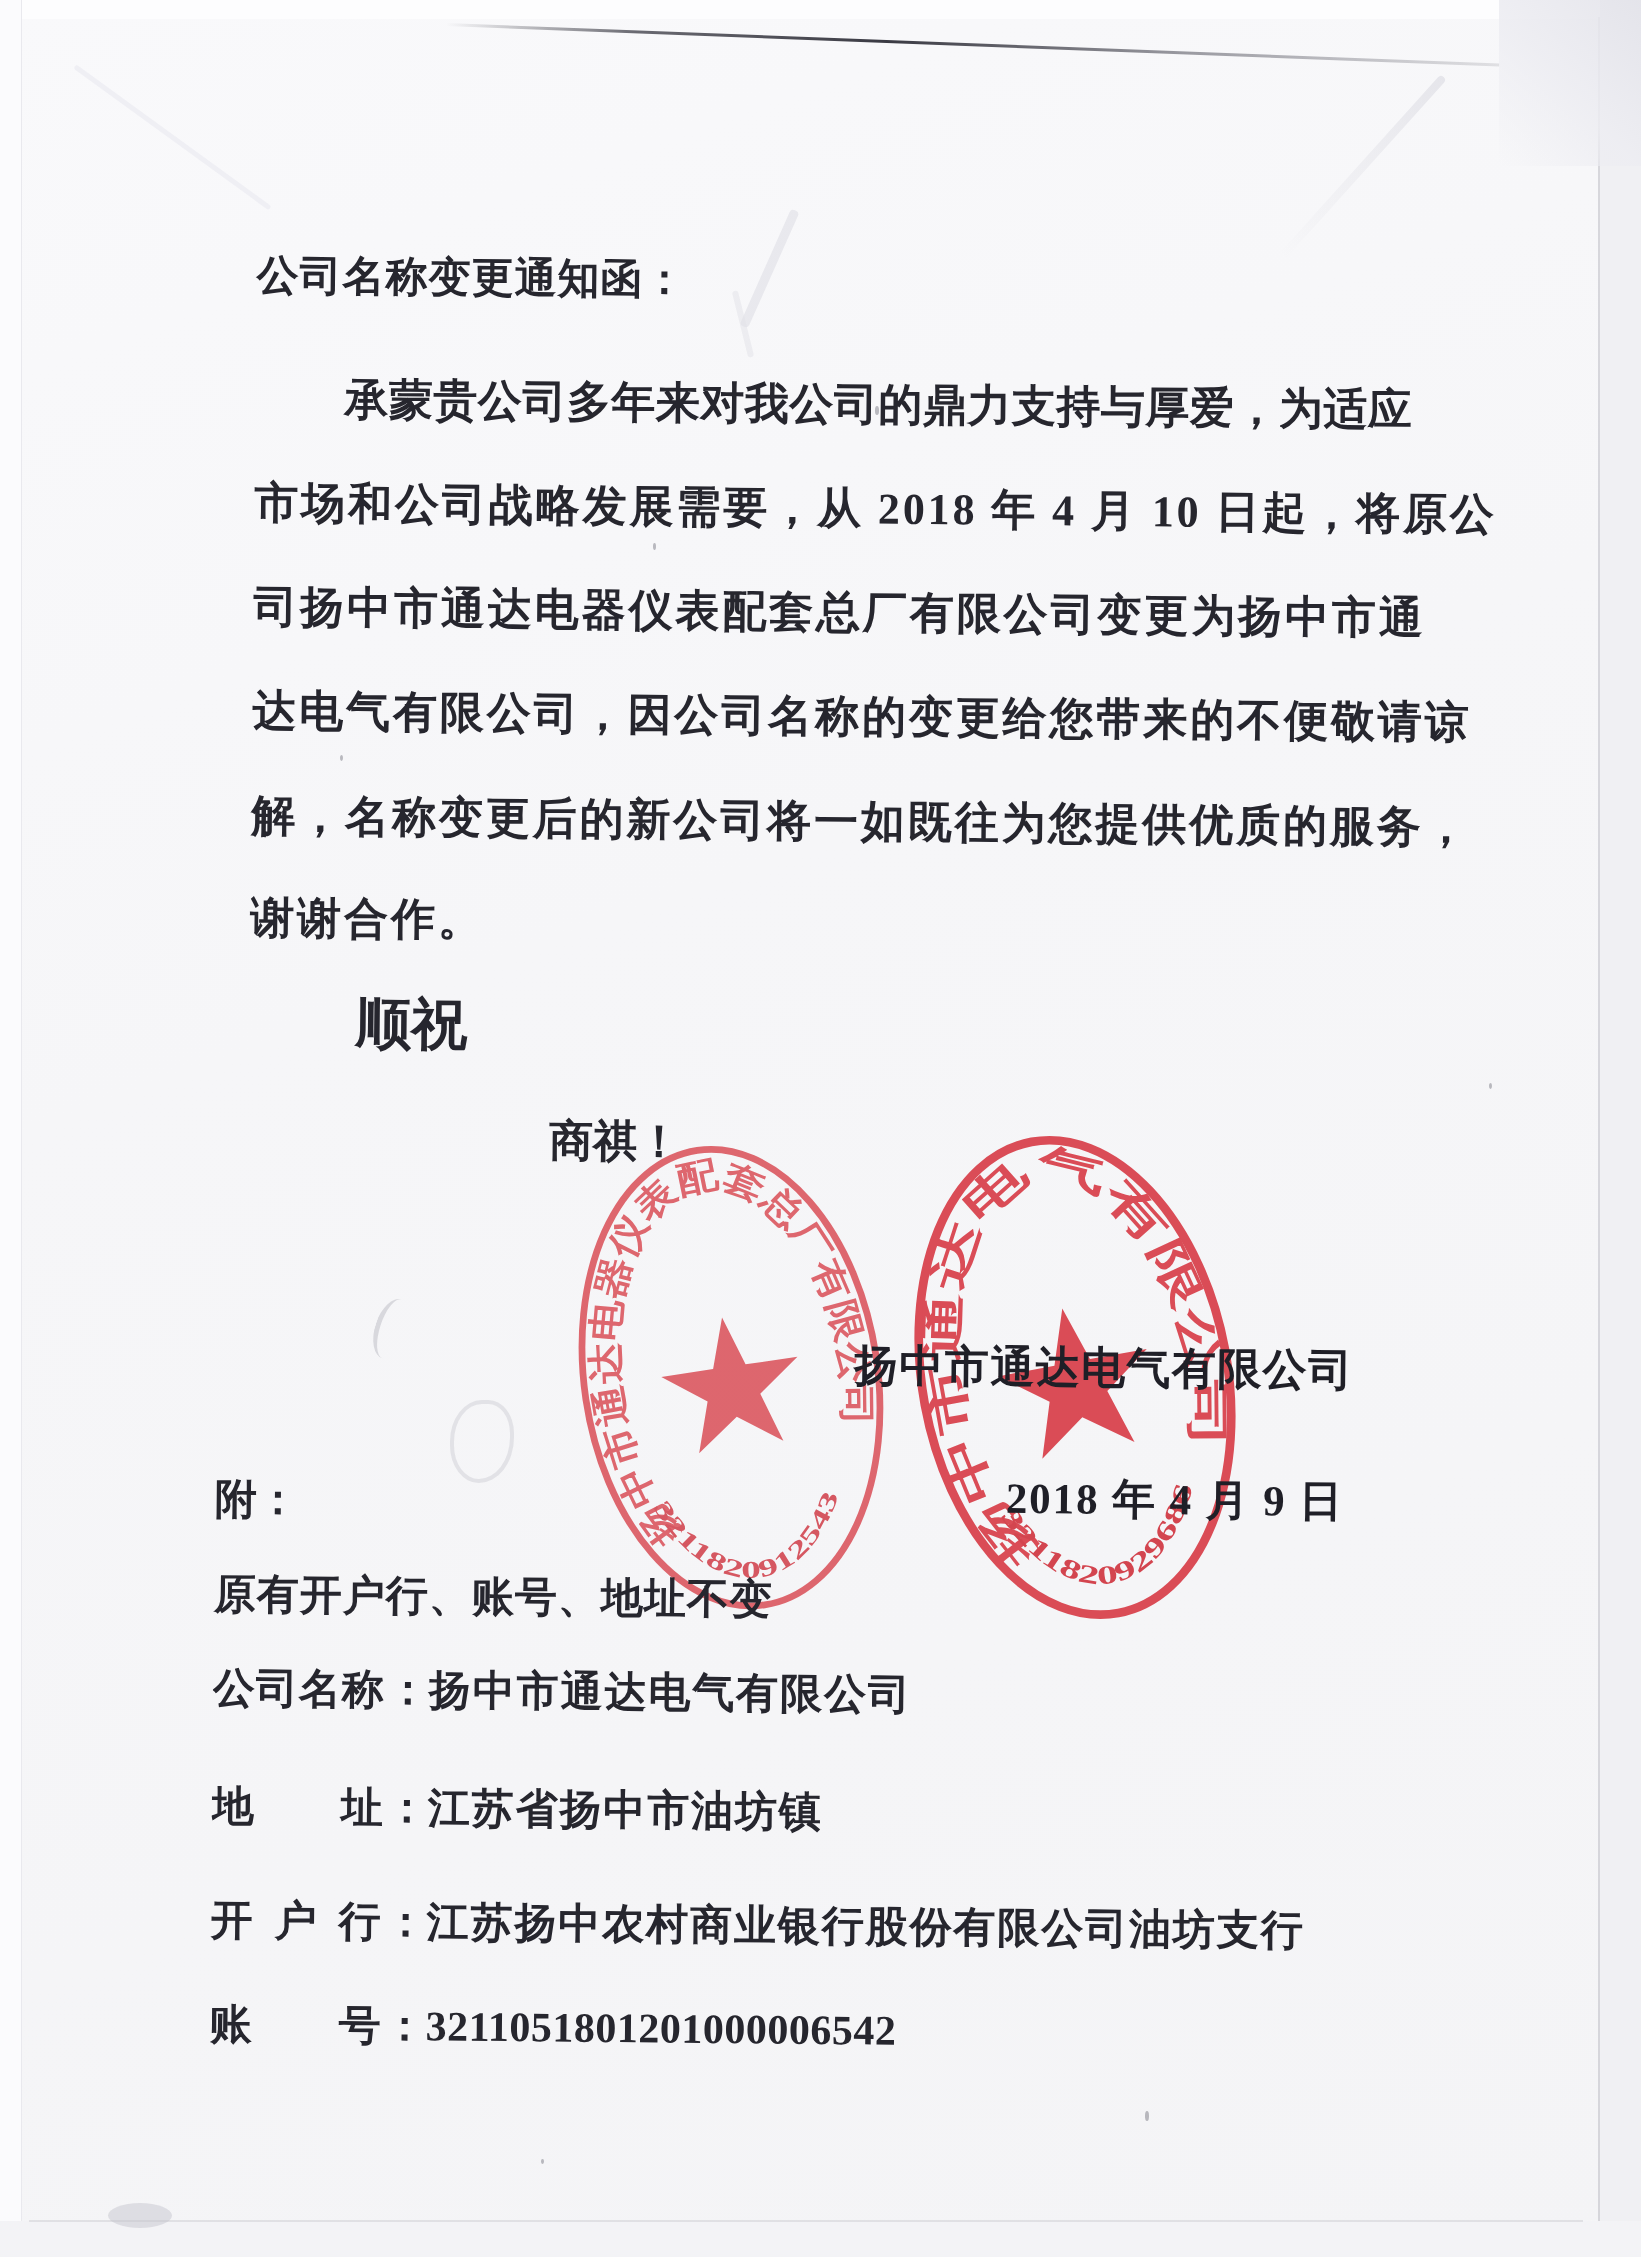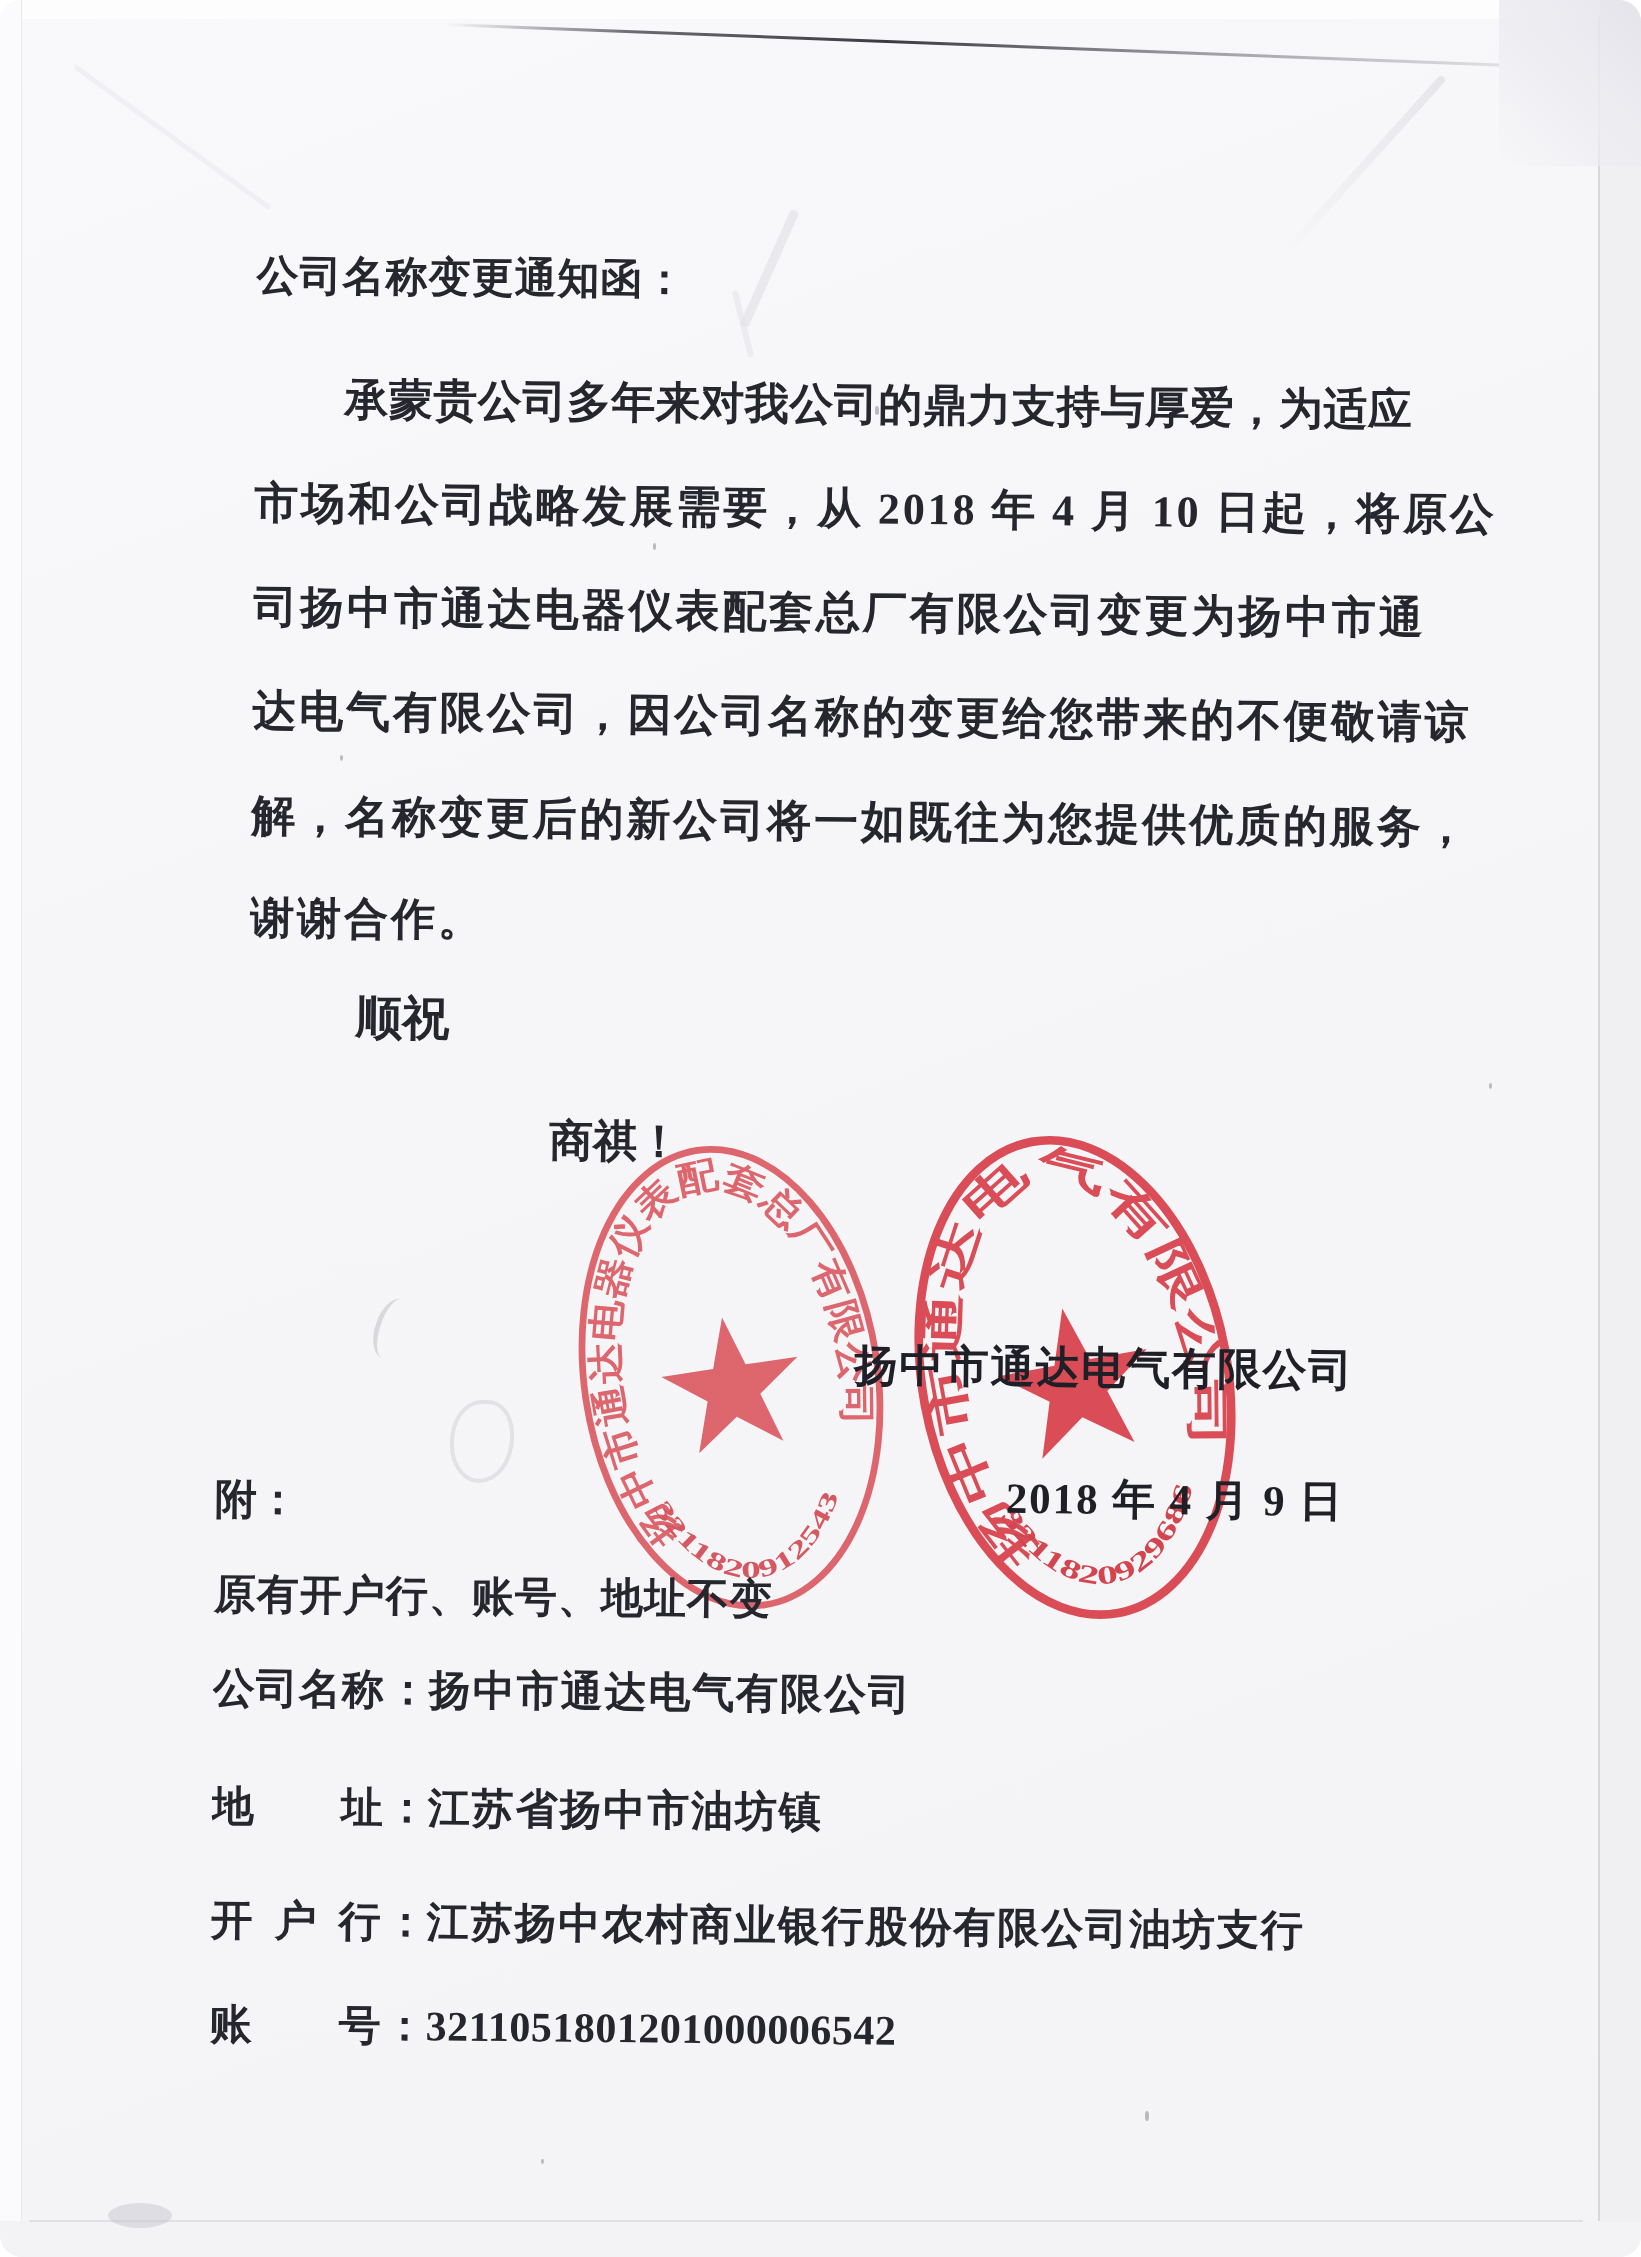--- a/index.html
+++ b/index.html
@@ -6,21 +6,20 @@
   body{
     width:1641px;height:2257px;
     background:#ffffff;
     font-family:"Liberation Serif","DejaVu Serif",serif;
     overflow:hidden;
   }
   .page{
     position:relative;width:1641px;height:2257px;
     background:linear-gradient(160deg,#f9f9fb 0%,#f6f6f8 40%,#f4f4f6 100%);
     overflow:hidden;
-    border-radius:22px;
   }
   
   .edge-left{position:absolute;left:0;top:0;width:21px;height:2257px;background:#fbfbfd;border-right:1px solid #e9e9ee;}
   .edge-right-fill{position:absolute;left:1600px;top:0;width:42px;height:2257px;background:#f0f0f3;}
   .edge-right-line{position:absolute;left:1598px;top:17.4px;width:1.9px;height:2211px;background:#c9c9d0;opacity:.7;}
   .edge-top{position:absolute;left:0;top:0;width:1641px;height:19.3px;background:#fdfdfe;}
   .edge-bottom{position:absolute;left:0;top:2221px;width:1641px;height:37px;background:#f3f3f6;}
   .edge-bottom-line{position:absolute;left:29px;top:2220px;width:1554px;height:1.9px;background:#cfcfd6;opacity:.55;}
 
   
@@ -39,21 +38,21 @@
   .smudge-2{position:absolute;left:450px;top:1400px;width:56px;height:75px;border:4.8px solid #c6c6cd;border-radius:50% 40% 55% 45%;opacity:.4;}
   .smudge-3{position:absolute;left:108px;top:2203px;width:64px;height:25px;background:#c2c2c9;border-radius:50%;opacity:.45;}
   .speck{position:absolute;background:#8f8f97;border-radius:50%;opacity:.6;}
 
   .content{position:absolute;left:0;top:0;width:1641px;height:2257px;transform:rotate(.55deg);transform-origin:821px 1062px;color:#26262e;}
 
   .title{position:absolute;left:249px;top:253px;font-size:42px;font-weight:bold;letter-spacing:1px;}
   .bline{position:absolute;left:249px;width:1168px;font-size:44px;font-weight:bold;letter-spacing:2.9px;white-space:nowrap;}
   .bline.first{letter-spacing:0.5px;text-indent:89px;}
   .l1{top:375px}.l2{top:479px}.l3{top:583px}.l4{top:687px}.l5{top:792px}.l6{top:894px}
-  .wish1{position:absolute;left:355px;top:991px;font-size:47px;font-weight:bold;}
+  .wish1{position:absolute;left:355px;top:991px;font-size:56px;font-weight:bold;}
   .wish2{position:absolute;left:550px;top:1114px;font-size:44px;font-weight:bold;}
 
   .stamp{position:absolute;}
   .stamp-old{left:568px;top:1135px;}
   .stamp-new{left:906px;top:1120px;}
 
   .sig-company{position:absolute;left:857px;top:1336px;font-size:44px;font-weight:bold;letter-spacing:1.4px;color:#1f1f27;z-index:5;}
   .sig-date{position:absolute;left:1010px;top:1468px;font-size:43px;font-weight:bold;letter-spacing:1.9px;color:#1f1f27;z-index:5;}
 
   .att-heading{position:absolute;left:219px;top:1477px;font-size:42px;font-weight:bold;}

